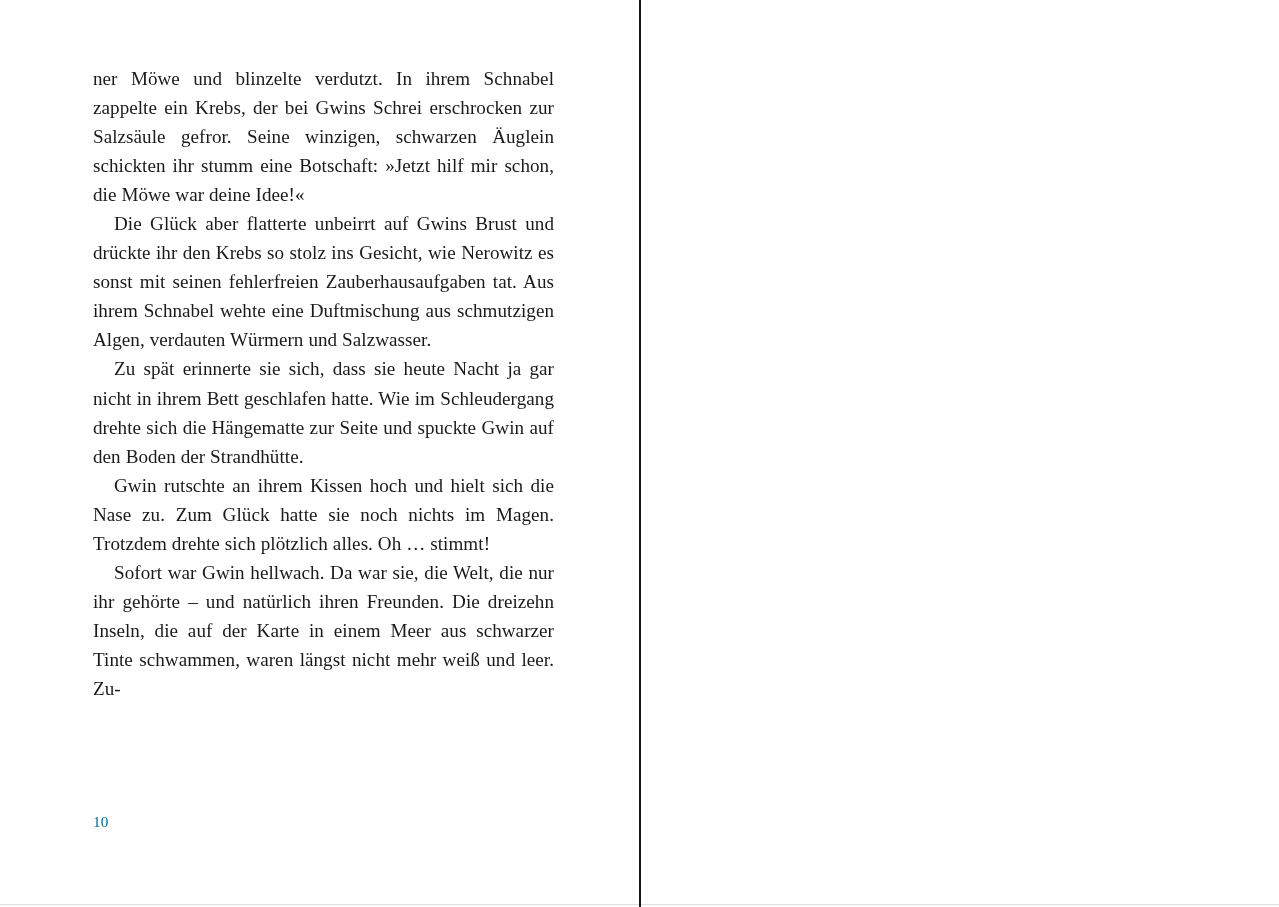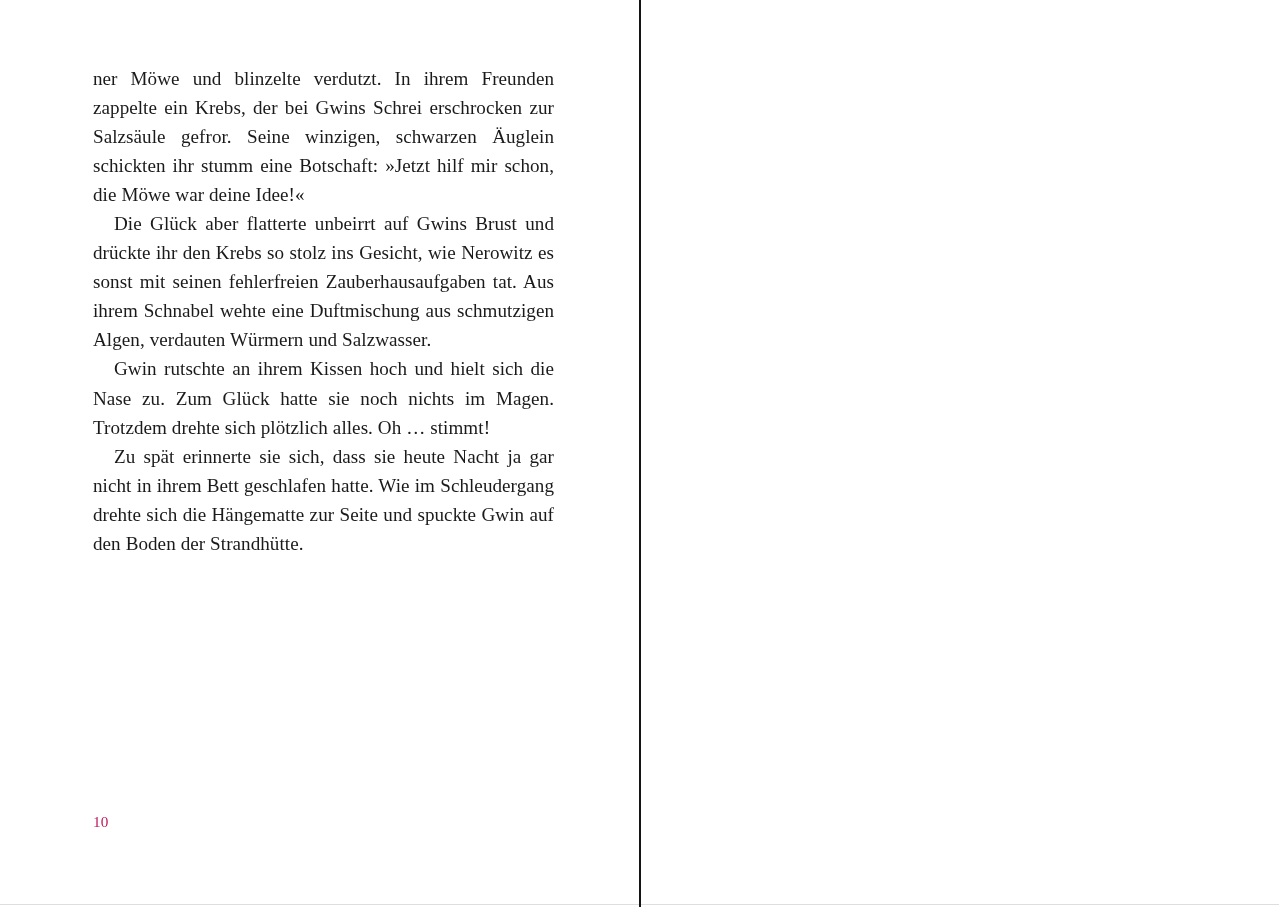--- a/index.html
+++ b/index.html
@@ -76,39 +76,40 @@
   }
   .para.no-indent {
     text-indent: 0;
   }
 
   .folio {
     position: absolute;
     top: 812px;
     font-size: 15.2px;
     line-height: 20px;
-    color: #be185d;
+    color: #0369a1;
     letter-spacing: 0.2px;
   }
   .page-left .folio {
     left: 93px;
     text-align: left;
   }
 </style>
 </head>
 <body>
 
 <div id="spread">
 
   <div class="page page-left">
     <div class="text-block">
-      <p class="para no-indent">ner Möwe und blinzelte verdutzt. In ihrem Freunden zappelte ein Krebs, der bei Gwins Schrei erschrocken zur Salzsäule gefror. Seine winzigen, schwarzen Äuglein schickten ihr stumm eine Botschaft: »Jetzt hilf mir schon, die Möwe war deine Idee!«</p>
+      <p class="para no-indent">ner Möwe und blinzelte verdutzt. In ihrem Schnabel zappelte ein Krebs, der bei Gwins Schrei erschrocken zur Salzsäule gefror. Seine winzigen, schwarzen Äuglein schickten ihr stumm eine Botschaft: »Jetzt hilf mir schon, die Möwe war deine Idee!«</p>
       <p class="para">Die Glück aber flatterte unbeirrt auf Gwins Brust und drückte ihr den Krebs so stolz ins Gesicht, wie Nerowitz es sonst mit seinen fehlerfreien Zauberhausaufgaben tat. Aus ihrem Schnabel wehte eine Duftmischung aus schmutzigen Algen, verdauten Würmern und Salzwasser.</p>
+      <p class="para">Zu spät erinnerte sie sich, dass sie heute Nacht ja gar nicht in ihrem Bett geschlafen hatte. Wie im Schleudergang drehte sich die Hängematte zur Seite und spuckte Gwin auf den Boden der Strandhütte.</p>
       <p class="para">Gwin rutschte an ihrem Kissen hoch und hielt sich die Nase zu. Zum Glück hatte sie noch nichts im Magen. Trotzdem drehte sich plötzlich alles. Oh … stimmt!</p>
-      <p class="para">Zu spät erinnerte sie sich, dass sie heute Nacht ja gar nicht in ihrem Bett geschlafen hatte. Wie im Schleudergang drehte sich die Hängematte zur Seite und spuckte Gwin auf den Boden der Strandhütte.</p>
+      <p class="para">Sofort war Gwin hellwach. Da war sie, die Welt, die nur ihr gehörte – und natürlich ihren Freunden. Die dreizehn Inseln, die auf der Karte in einem Meer aus schwarzer Tinte schwammen, waren längst nicht mehr weiß und leer. Zu-</p>
     </div>
     <div class="folio">10</div>
   </div>
 
   <div class="page page-right">
     
     
   </div>
 
   <div id="gutter-rule"></div>

